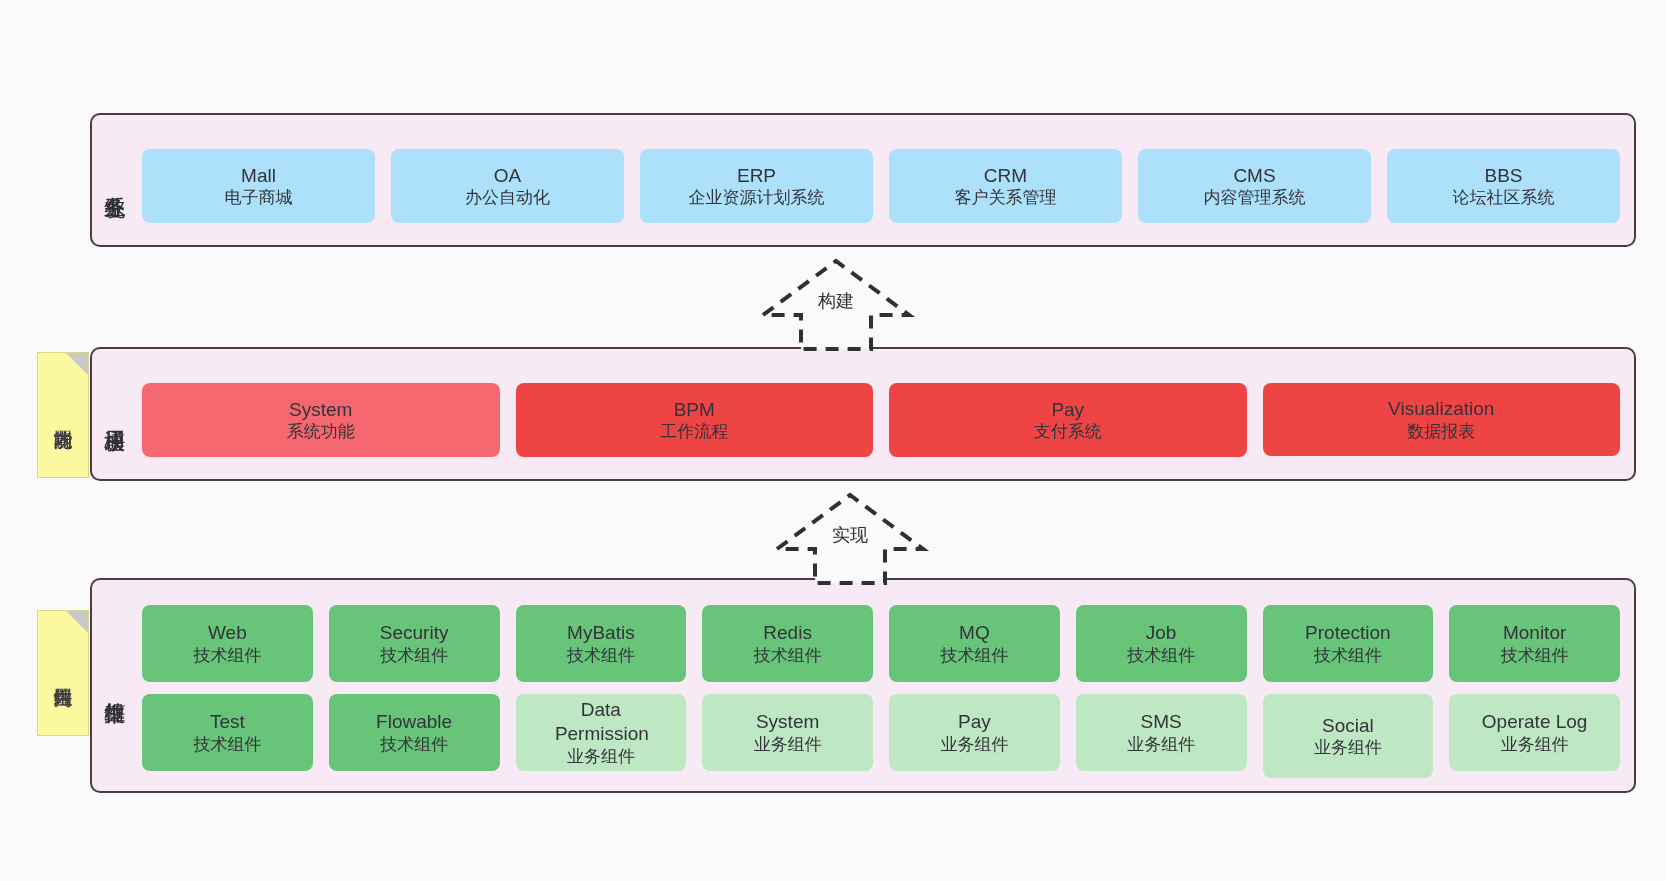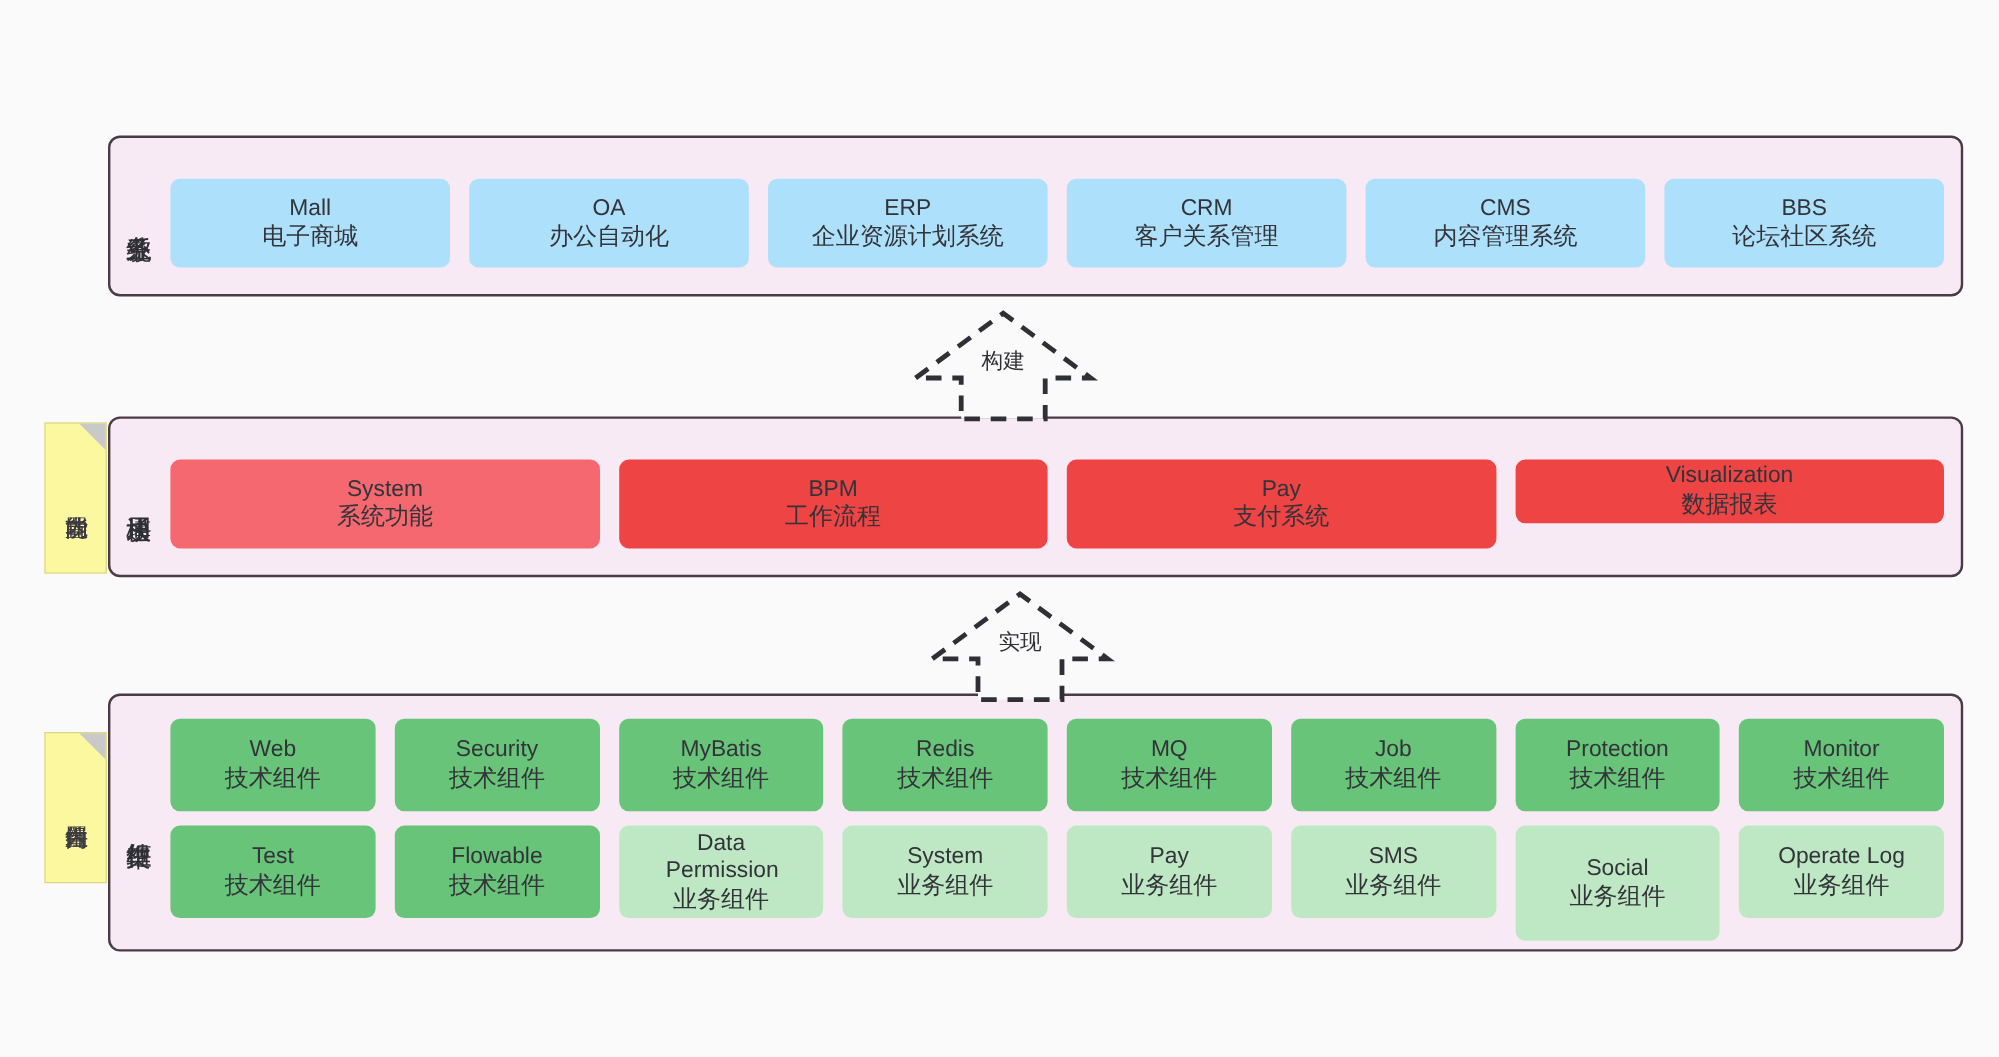--- a/index.html
+++ b/index.html
@@ -68,21 +68,21 @@
     padding: 4px 6px;
     box-sizing: border-box;
     line-height: 1.24;
     user-select: none;
   }
   .node .n-en {
     font-size: 19px;
     white-space: normal;
   }
   .node .n-cn {
-    font-size: 20px;
+    font-size: 17px;
   }
 
   .c-blue       { background: #ace0fb; }
   .c-red        { background: #f5686f; }
   .c-pink       { background: #ef4444; }
   .c-green      { background: #67c479; }
   .c-lightgreen { background: #bee8c4; }
 
   
   .note {
@@ -192,21 +192,21 @@
         <span class="n-cn">系统功能</span>
       </div>
       <div class="node c-pink" style="height:74px;">
         <span class="n-en">BPM</span>
         <span class="n-cn">工作流程</span>
       </div>
       <div class="node c-pink" style="height:74px;">
         <span class="n-en">Pay</span>
         <span class="n-cn">支付系统</span>
       </div>
-      <div class="node c-pink" style="height:53px;">
+      <div class="node c-pink" style="height:73px;">
         <span class="n-en">Visualization</span>
         <span class="n-cn">数据报表</span>
       </div>
     </div>
   </div>
 </div>
 
 <div class="connector" style="left:775px; top:489px;">
   <svg viewBox="0 0 150 96" preserveAspectRatio="none" aria-hidden="true">
     <path d="M 2 60 L 75 6 L 148 60 L 110 60 L 110 94 L 40 94 L 40 60 Z" fill="#fafafa" stroke="#2f2f36" stroke-width="4" stroke-dasharray="13,9" stroke-linejoin="miter"></path>
@@ -275,21 +275,21 @@
         <span class="n-cn">业务组件</span>
       </div>
       <div class="node c-lightgreen" style="height:77px;">
         <span class="n-en">Pay</span>
         <span class="n-cn">业务组件</span>
       </div>
       <div class="node c-lightgreen" style="height:77px;">
         <span class="n-en">SMS</span>
         <span class="n-cn">业务组件</span>
       </div>
-      <div class="node c-lightgreen" style="height:96px;">
+      <div class="node c-lightgreen" style="height:84px;">
         <span class="n-en">Social</span>
         <span class="n-cn">业务组件</span>
       </div>
       <div class="node c-lightgreen" style="height:77px;">
         <span class="n-en">Operate Log</span>
         <span class="n-cn">业务组件</span>
       </div>
     </div>
 
   </div>

